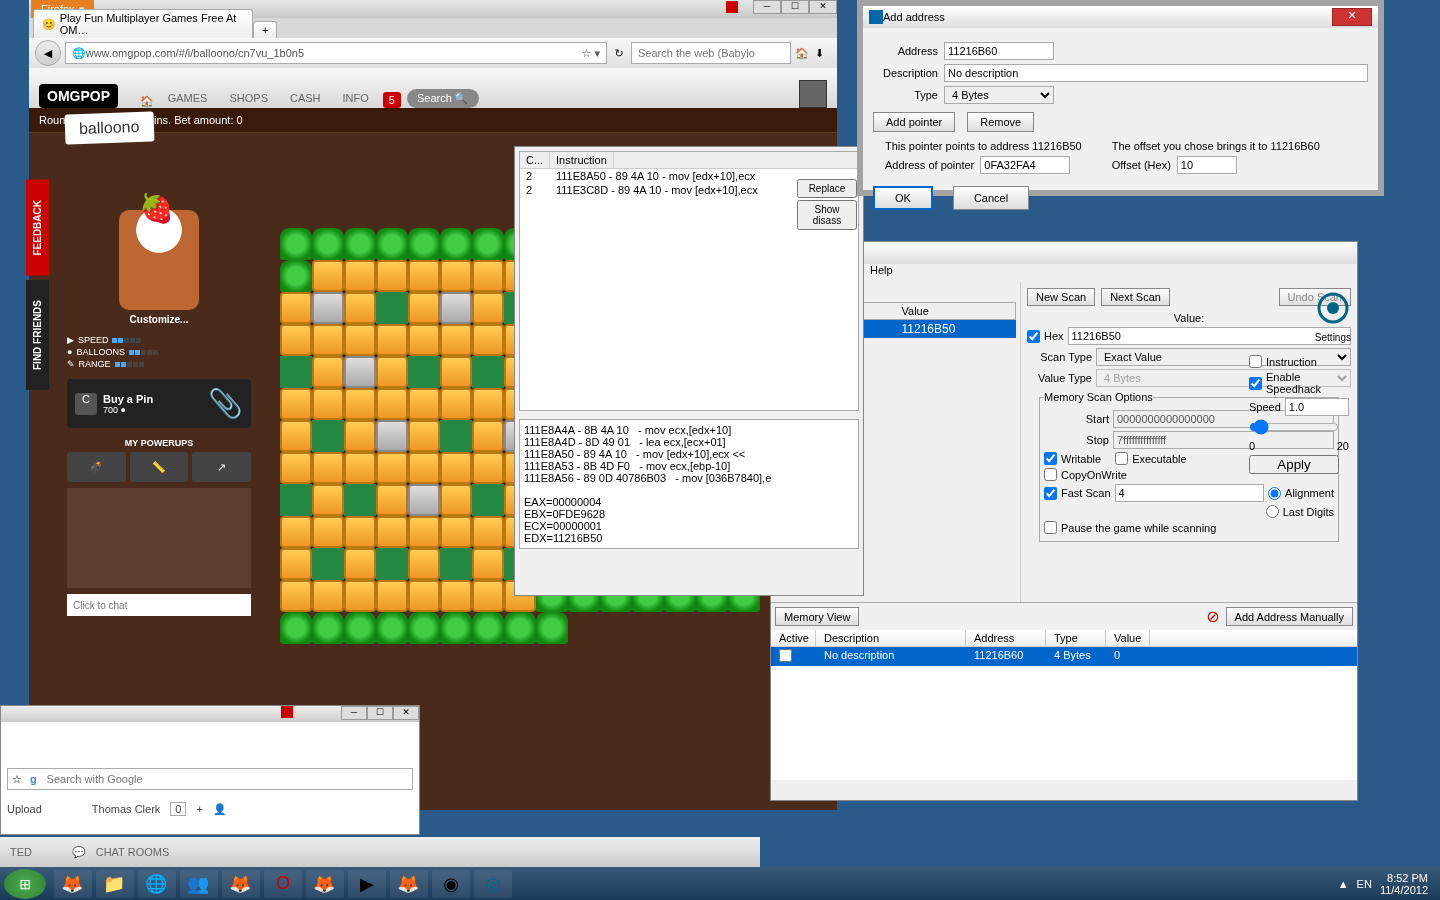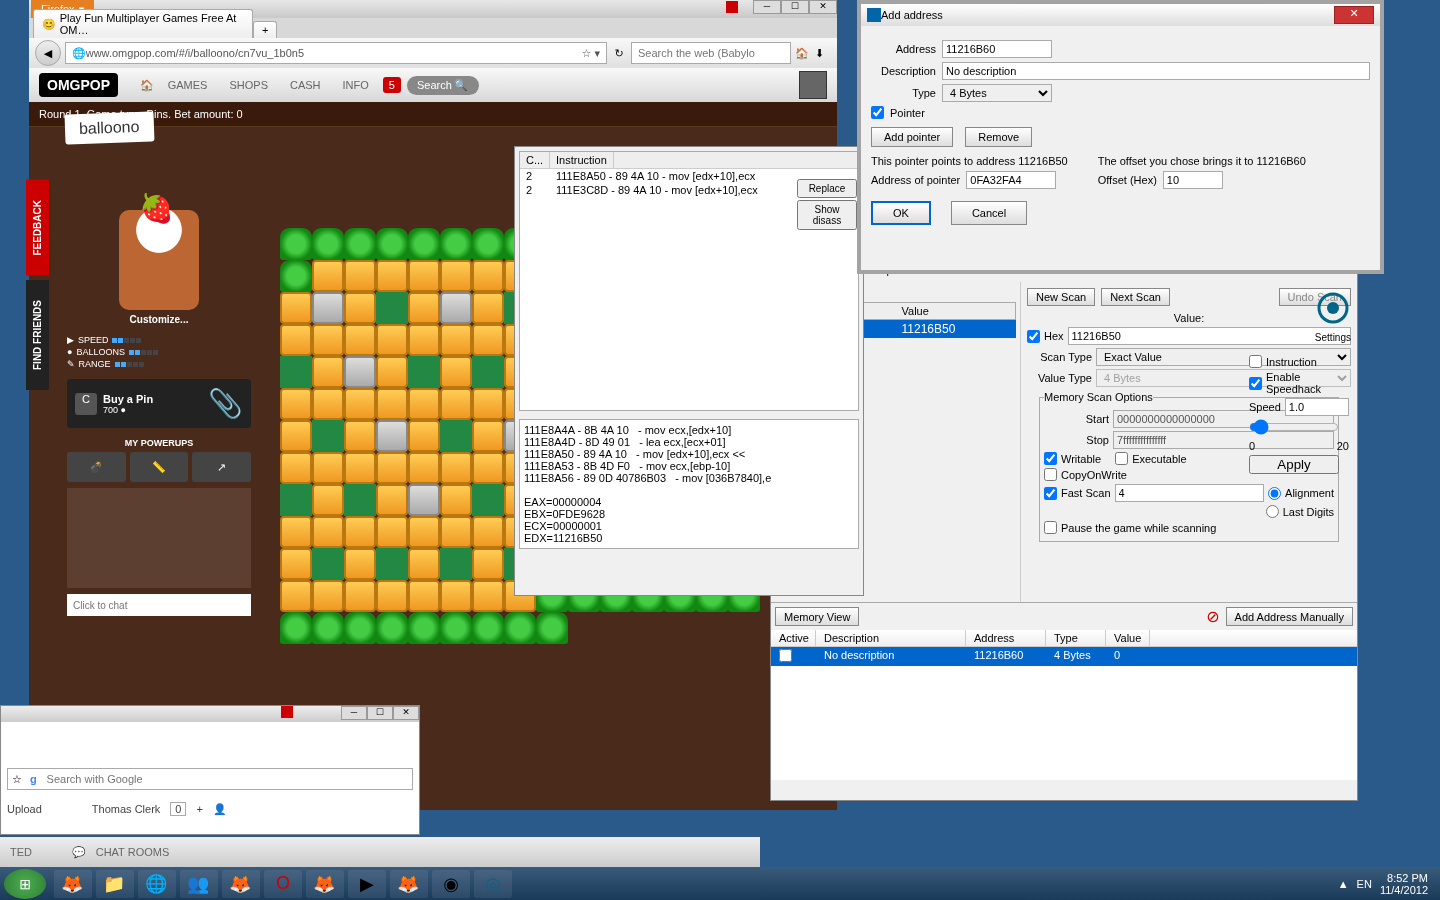--- a/index.html
+++ b/index.html
@@ -17,21 +17,21 @@
 .ff-menu-btn { background: #e67e22; color:#fff; padding: 0 10px; height:18px; font-size:11px; margin-left:2px; display:flex;align-items:center; gap:4px;}
 .ff-win-btns { position:absolute; right:0; top:0; display:flex; }
 .ff-win-btns div { width:28px; height:14px; background:#ddd; border:1px solid #999; margin-left:0; text-align:center; font-size:9px;}
 .ff-tabs { height: 20px; background: #d8d8d8; display:flex; align-items:flex-end; padding-left:4px;}
 .ff-tab { background: linear-gradient(#fff,#eee); border:1px solid #aaa; border-bottom:none; padding: 2px 8px; font-size:11px; border-radius:3px 3px 0 0; display:flex;align-items:center;gap:4px; max-width:220px;}
 .ff-toolbar { height: 30px; background: linear-gradient(#f8f8f8,#e0e0e0); display:flex; align-items:center; padding: 0 6px; gap:4px; }
 .ff-back { width:26px; height:26px; border-radius:50%; background: linear-gradient(#eee,#ccc); border:1px solid #aaa; display:flex;align-items:center;justify-content:center;}
 .ff-url { flex:1; height:22px; background:#fff; border:1px solid #aaa; padding:0 6px; display:flex;align-items:center; font-size:11px; color:#555;}
 .ff-search { width:160px; height:22px; background:#fff; border:1px solid #aaa; padding:0 6px; font-size:11px; color:#888;}
 
-.omgpop-nav { height: 34px; background: linear-gradient(#f8f8f8,#d8d8d8); display:flex; align-items:center; padding:0 10px; gap:6px; font-size:11px; color:#666;}
+.omgpop-nav { height: 40px; background: linear-gradient(#f8f8f8,#d8d8d8); display:flex; align-items:flex-end; padding:0 10px; gap:6px; font-size:11px; color:#666;}
 .omgpop-nav .logo { background:#000; color:#fff; padding:4px 8px; font-weight:bold; border-radius:4px; font-size:14px;}
 .omgpop-nav .nav-item { padding:4px 8px; cursor:pointer;}
 .omgpop-nav .badge { background:#c00; color:#fff; padding:2px 6px; border-radius:3px;}
 .omgpop-nav .search-btn { background:#888; color:#fff; padding:3px 10px; border-radius:10px;}
 .omgpop-nav .avatar { width:28px;height:28px;background:#666;margin-left:auto;border:1px solid #333;}
 .game-status { color:#fff; font-size:11px; padding:6px 10px; background:#3a1a0a; border-bottom:1px solid #5a3a1a;}
 .balloono-tag { position:absolute; left:36px; top:113px; background:#fff; padding:6px 14px; font-size:16px; color:#333; transform:rotate(-2deg); border-radius:3px;}
 .sidebar { width:200px; padding:10px 8px; color:#fff;}
 .feedback-tab { position:absolute; left:-3px; top:180px; background:#c00; color:#fff; padding:20px 6px; writing-mode:vertical-rl; transform:rotate(180deg); font-size:10px; font-weight:bold;}
 .friends-tab { position:absolute; left:-3px; top:280px; background:#222; color:#fff; padding:20px 6px; writing-mode:vertical-rl; transform:rotate(180deg); font-size:10px; font-weight:bold;}
@@ -98,30 +98,30 @@
 .ce-bottom-bar button { padding:2px 8px; font-size:11px; border:1px solid #888; background:linear-gradient(#fff,#ddd);}
 .ce-addr-list { height:150px; background:#fff;}
 .ce-addr-hdr { display:flex; background:linear-gradient(#fff,#eee); border-bottom:1px solid #ccc; font-size:11px;}
 .ce-addr-hdr div { padding:2px 8px; border-right:1px solid #ccc;}
 .ce-addr-row { display:flex; background:#06c; color:#fff; font-size:11px;}
 .ce-addr-row div { padding:2px 8px;}
 .ce-logo { position:absolute; right:6px; top:48px; width:36px; height:36px; }
 .ce-settings { position:absolute; right:6px; top:90px; font-size:10px;}
 
 
-.addaddr-win { position:absolute; left:857px; top:0; width:527px; height:274px; background:#f0f0f0; border:4px solid #a3a3a3; z-index:30;}
+.addaddr-win { position:absolute; left:857px; top:0; width:527px; height:196px; background:#f0f0f0; border:6px solid #a3a3a3; z-index:30;}
 .addaddr-title { height:22px; background:linear-gradient(#fff,#ddd); display:flex; align-items:center; padding:0 6px; font-size:11px;}
 .addaddr-title .close { margin-left:auto; background:#c33; color:#fff; width:40px; height:18px; text-align:center; border:1px solid #922;}
 .addaddr-body { padding:10px; font-size:11px;}
 .addaddr-body .frow { display:flex; align-items:center; margin:4px 0; gap:6px;}
 .addaddr-body .frow label { width:65px; text-align:right;}
 .addaddr-body input[type=text], .addaddr-body select { height:18px; border:1px solid #aaa; padding:0 3px; font-size:11px;}
 .addaddr-btns { display:flex; gap:12px; margin:8px 0;}
 .addaddr-btns button { padding:3px 12px; border:1px solid #888; background:linear-gradient(#fff,#ddd); font-size:11px;}
-.addaddr-ptrinfo { display:flex; gap:30px; margin:4px 0;}
+.addaddr-ptrinfo { display:flex; gap:30px; margin:4px 12px;}
 .addaddr-final { display:flex; gap:20px; margin-top:8px;}
 .addaddr-final button { padding:4px 20px; border:1px solid #888; background:linear-gradient(#fff,#ddd); font-size:11px;}
 .addaddr-final .ok { border:2px solid #06c;}
 
 
 .ff2 { position:absolute; left:0; top:705px; width:420px; height:130px; background:#fff; border:1px solid #888;}
 .ff2-title { height:16px; background:linear-gradient(#eee,#ccc); display:flex;}
 .ff2-btns { margin-left:auto; display:flex;}
 .ff2-btns div { width:26px; height:14px; background:#ddd; border:1px solid #999; text-align:center; font-size:9px;}
 .ff2-search { margin:46px 6px 0; display:flex; align-items:center; border:1px solid #aaa; height:22px;}
@@ -604,24 +604,20 @@
         <label>Address</label>
         <input type="text" style="width: 110px;" value="11216B60">
       </div>
     <div class="frow">
         <label>Description</label>
         <input type="text" style="flex: 1 1 0%;" value="No description">
       </div>
     <div class="frow">
         <label>Type</label>
         <select style="width:110px;"><option>4 Bytes</option></select>
-      </div>
-    <div class="frow">
-        <input type="checkbox" checked="" style="">
-        <span>Pointer</span>
       </div>
     <div class="addaddr-btns">
       <button>Add pointer</button>
       <button>Remove</button>
     </div>
     <div class="addaddr-ptrinfo">
       <div>
         <div>This pointer points to address 11216B50</div>
         <div class="frow">
             <span>Address of pointer</span> 

